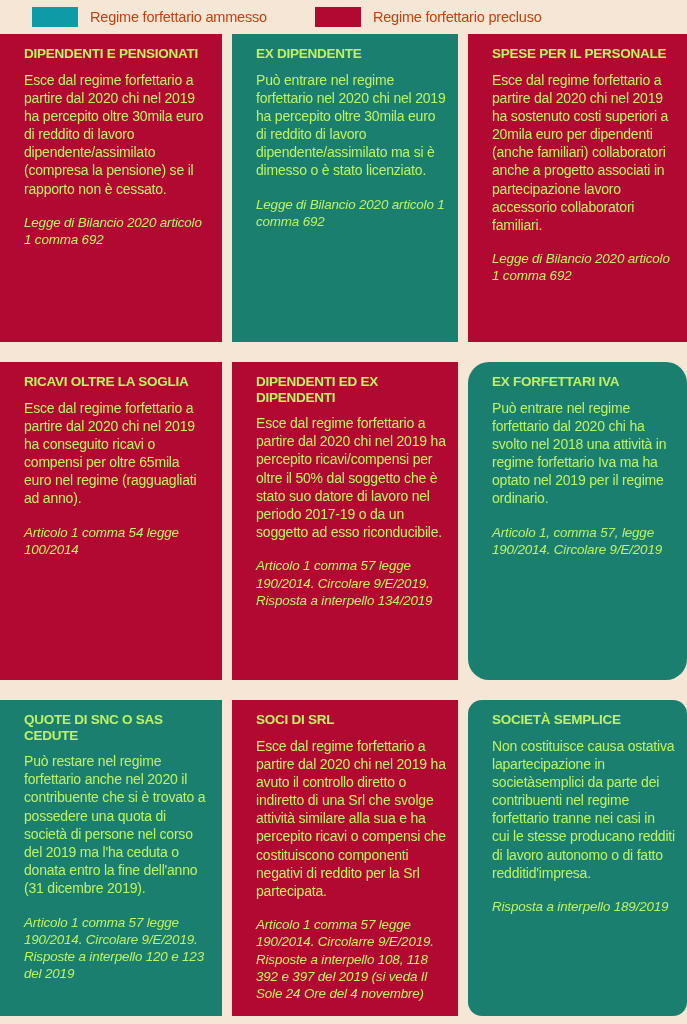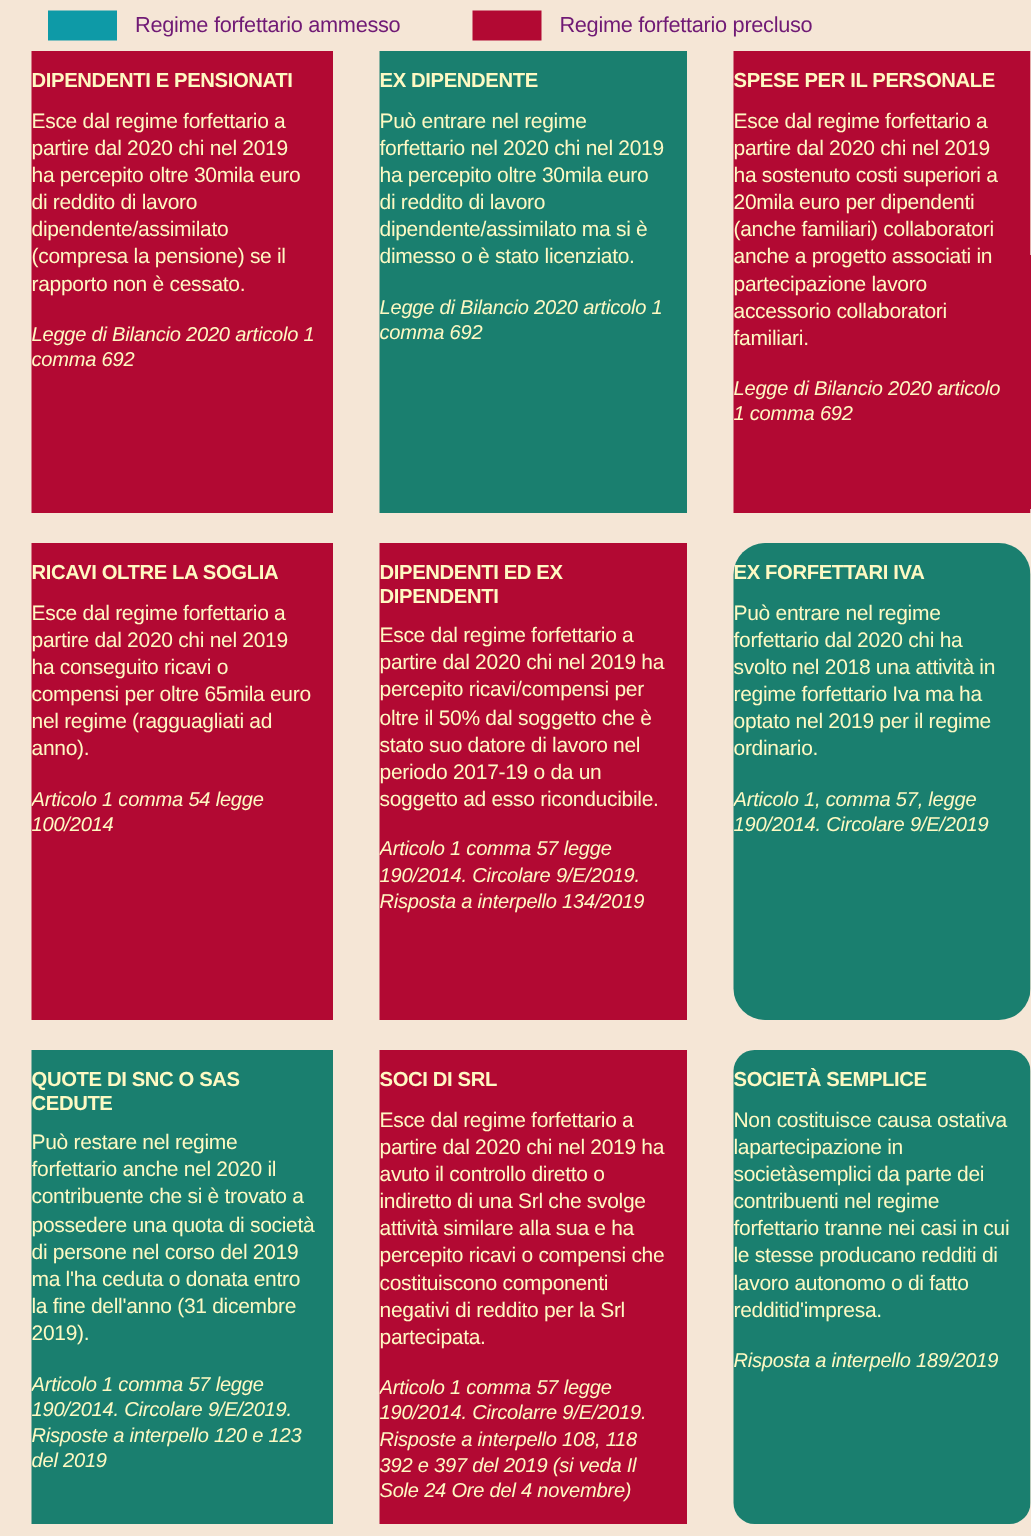--- a/index.html
+++ b/index.html
@@ -35,44 +35,43 @@
   .legend-swatch {
     width: 46px;
     height: 20px;
     flex: 0 0 auto;
     margin-right: 12px;
   }
   .legend-swatch.teal { background: #0e9aa7; }
   .legend-swatch.red  { background: #b20933; }
   .legend-label {
     font-size: 14.5px;
-    color: #701a75;
+    color: #c2410c;
     letter-spacing: -0.2px;
     white-space: nowrap;
   }
 
   
   .grid {
     position: absolute;
     top: 34px;
     left: 0;
     width: 687px;
     display: grid;
     grid-template-columns: 222px 226px 219px;
     column-gap: 10px;
     grid-auto-rows: min-content;
     row-gap: 20px;
     justify-content: space-between;
   }
 
   .card {
-    padding: 12px 12px 14px 0;
-    color: #fef9c3;
+    padding: 12px 12px 14px 24px;
+    color: #bef264;
     overflow: hidden;
-    margin-left: 21px;
   }
   .card.red  { background: #b20933; }
   .card.teal { background: #1a7f6f; }
 
   .card-title {
     font-size: 13.5px;
     font-weight: bold;
     letter-spacing: -0.25px;
     line-height: 1.15;
     margin-bottom: 9px;

